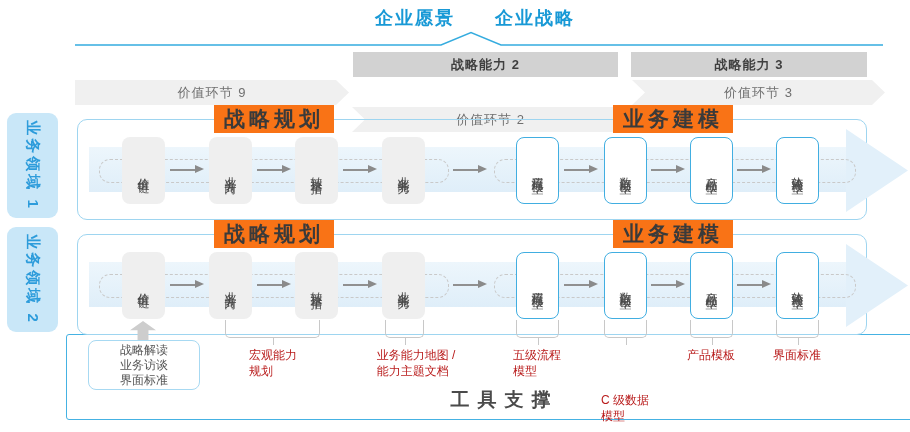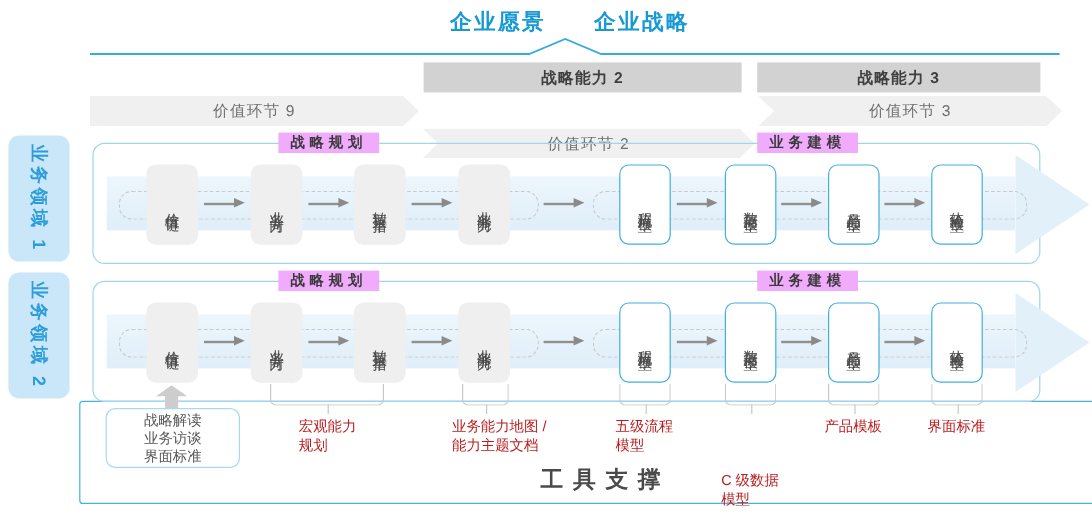--- a/index.html
+++ b/index.html
@@ -20,22 +20,22 @@
   .chev.first{clip-path:polygon(0 0,calc(100% - 13px) 0,100% 50%,calc(100% - 13px) 100%,0 100%);}
   .chev.mid{clip-path:polygon(0 0,calc(100% - 13px) 0,100% 50%,calc(100% - 13px) 100%,0 100%,13px 50%);}
   
   .domain-tab{position:absolute;left:7px;width:51px;background:#C9E7F8;border-radius:9px;
     display:flex;align-items:center;justify-content:center;}
   .domain-tab span{transform:rotate(90deg);white-space:nowrap;font-size:15px;font-weight:bold;
     color:#2D9CDB;letter-spacing:3px;}
   
   .band{position:absolute;left:77px;width:790px;height:101px;border:1.5px solid #9ED5F0;
     border-radius:10px;box-sizing:border-box;}
-  .band-title{position:absolute;top:-1px;transform:translate(-50%,-50%);background:#f0abfc;
-    padding:0 10px;font-size:12px;font-weight:bold;color:#3A3A3A;letter-spacing:4px;white-space:nowrap;z-index:5;}
+  .band-title{position:absolute;top:-1px;transform:translate(-50%,-50%);background:#f97316;
+    padding:0 10px;font-size:21px;font-weight:bold;color:#3A3A3A;letter-spacing:4px;white-space:nowrap;z-index:5;}
   .stem{position:absolute;left:11px;top:27px;width:757px;height:45px;
     background:linear-gradient(180deg,#EDF6FC 0%,#DFEEF9 100%);z-index:1;}
   .head{position:absolute;left:768px;top:9px;width:62px;height:83px;background:#E2F0FA;
     clip-path:polygon(0 0,100% 50%,0 100%);z-index:1;}
   .dashed{position:absolute;top:39px;height:24px;border:1px dashed #C9C9C9;border-radius:11px;
     box-sizing:border-box;z-index:2;}
   .vbox{position:absolute;top:17px;width:43px;height:67px;border-radius:8px;z-index:3;
     display:flex;align-items:center;justify-content:center;}
   .vbox span{writing-mode:vertical-rl;text-orientation:upright;font-size:12px;color:#4A4A4A;
     letter-spacing:2px;line-height:1;}

